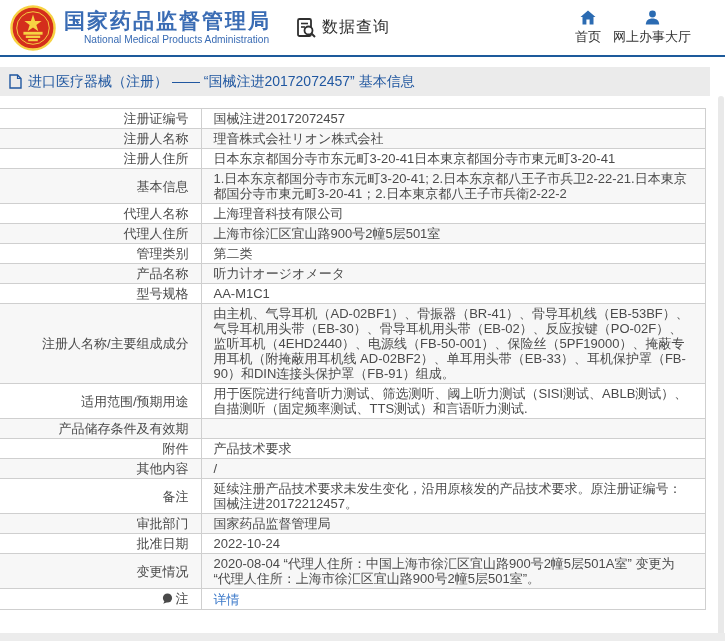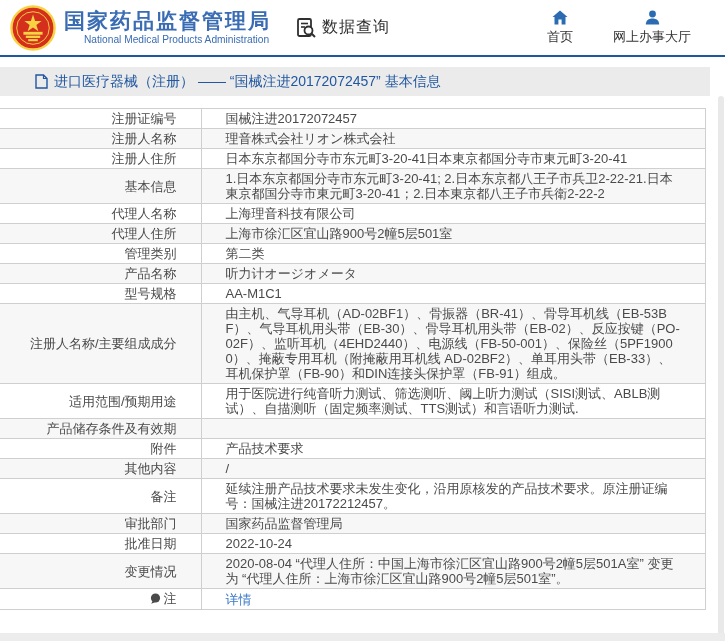--- a/index.html
+++ b/index.html
@@ -30,52 +30,52 @@
   }
   .org-en {
     color: #3a6cb4; font-size: 10.2px; line-height: 13px; white-space: nowrap; margin-left: 20px;
   }
   .data-query {
     display: flex; align-items: center; gap: 5px;
     margin-left: 24px; cursor: pointer;
   }
   .data-query-label { font-size: 16px; font-weight: 400; color: #2f2f2f; letter-spacing: 1px; }
   .header-spacer { flex: 1; }
-  .nav { display: flex; gap: 40px; align-items: flex-end; }
+  .nav { display: flex; gap: 12px; align-items: flex-end; }
   .nav-item {
     display: flex; flex-direction: column; align-items: center;
     gap: 3px; cursor: pointer;
   }
   .nav-item .nav-label { font-size: 13px; color: #333; white-space: nowrap; }
 
   
   .breadcrumb-bar {
     margin-top: 10px;
     width: 710px; height: 29px;
     background: #ebebeb;
     display: flex; align-items: center;
-    padding-left: 35px; gap: 6px;
+    padding-left: 9px; gap: 6px;
   }
   .breadcrumb-text { color: #2057a0; font-size: 14px; }
 
   
   .info-table-wrap { margin-top: 12px; }
   table.info-table {
     border-collapse: collapse;
     width: 706px;
     table-layout: fixed;
   }
   table.info-table tr { background: #fff; }
   table.info-table tr:nth-child(even) { background: #f7f7f7; }
   table.info-table td {
     border-top: 1px solid #cfcfcf;
     border-bottom: 1px solid #cfcfcf;
     font-size: 13px;
     line-height: 15px;
-    padding: 2px 24px;
+    padding: 2px 12px;
     vertical-align: middle;
     word-break: break-all;
   }
   td.label-cell {
     width: 201px;
     text-align: right;
     border-right: 1px solid #cfcfcf;
     color: #4a4a4a;
   }
   td.value-cell {

